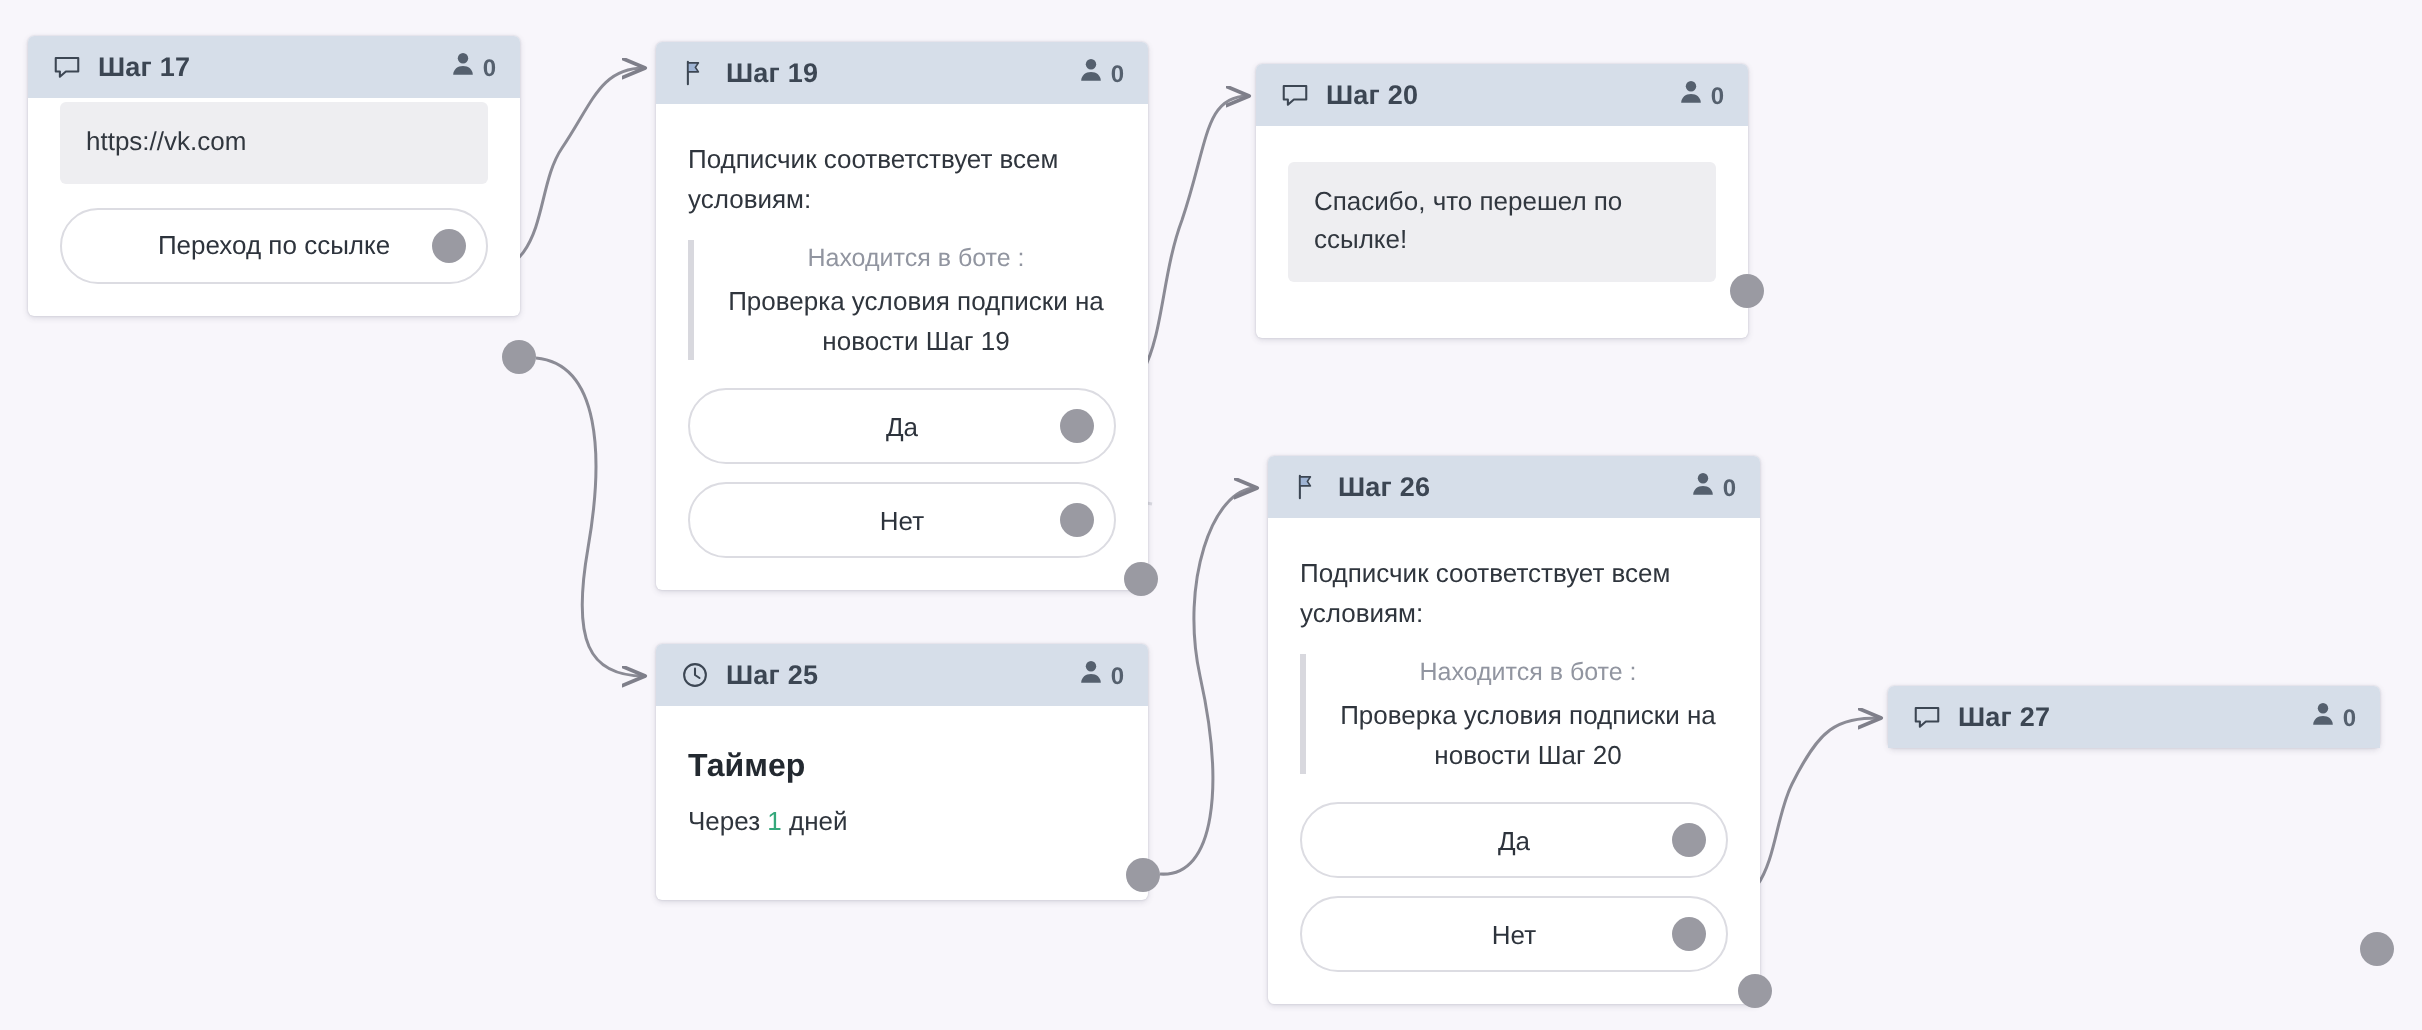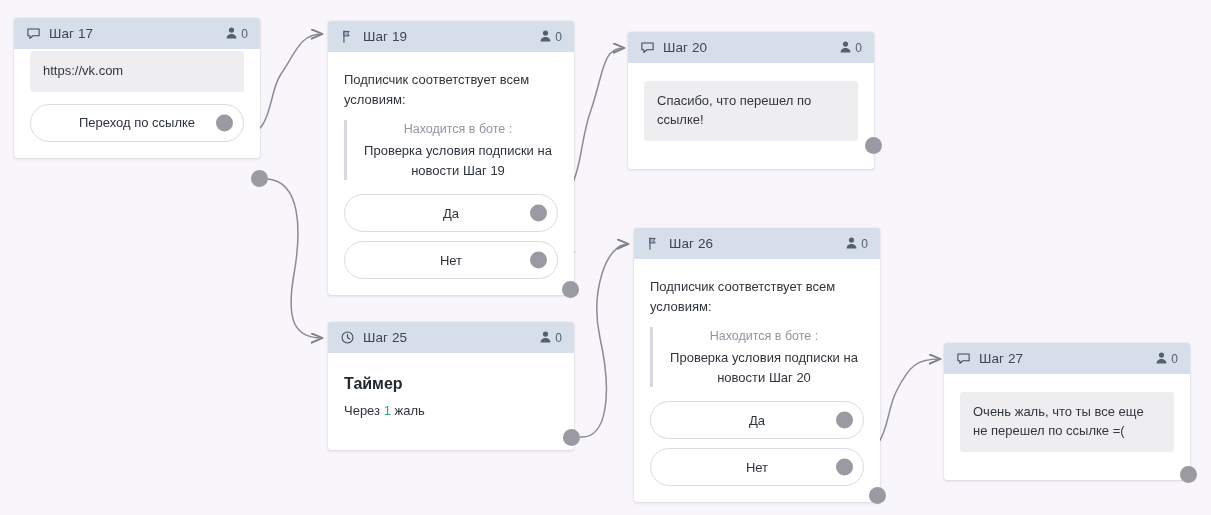--- a/index.html
+++ b/index.html
@@ -38,20 +38,21 @@
     z-index: 2;
   }
   .node-header {
     background: #d6dee9;
     height: 31px;
     display: flex;
     align-items: center;
     padding: 0 12px 0 12px;
     border-radius: 3px 3px 0 0;
     box-sizing: border-box;
+    font-weight: bold;
   }
   .node-header .hdr-icon {
     width: 15px;
     height: 15px;
     display: inline-flex;
     align-items: center;
     justify-content: center;
     margin-right: 8px;
     flex: 0 0 auto;
   }
@@ -297,21 +298,21 @@
           </svg>
         </span>
         <span class="user-count">0</span>
       </span>
     </div>
     <div class="node-body" style="padding:22px 16px 32px 16px;">
       <div class="timer-title">Таймер</div>
       <div class="timer-sub">
         <span>Через</span>
         <span class="num">1</span>
-        <span>жаль</span>
+        <span>дней</span>
       </div>
     </div>
   </div>
   <div class="node-port" style="left:563px; top:429px;"></div>
 
   <div class="node" style="left:634px; top:228px; width:246px;">
     <div class="node-header">
       <span class="hdr-icon">
         <svg width="15" height="15" viewBox="0 0 16 16">
           <path d="M4.2 2v12" stroke="#3c4653" stroke-width="1.1" stroke-linecap="round"></path>
@@ -360,19 +361,16 @@
       <span class="users">
         <span>
           <svg width="11" height="12" viewBox="0 0 11 12">
             <circle cx="5.5" cy="3.1" r="2.6" fill="#55606e"></circle>
             <path d="M0.6 11.4c0-2.7 2.2-4.4 4.9-4.4s4.9 1.7 4.9 4.4z" fill="#55606e"></path>
           </svg>
         </span>
         <span class="user-count">0</span>
       </span>
     </div>
-    <div class="node-body" style="padding:18px 16px 28px 16px;">
-      <div class="bubble">Очень жаль, что ты все еще не перешел по ссылке =(</div>
-    </div>
   </div>
   <div class="node-port" style="left:1180px; top:466px;"></div>
 
 </div>
 
 </body></html>

